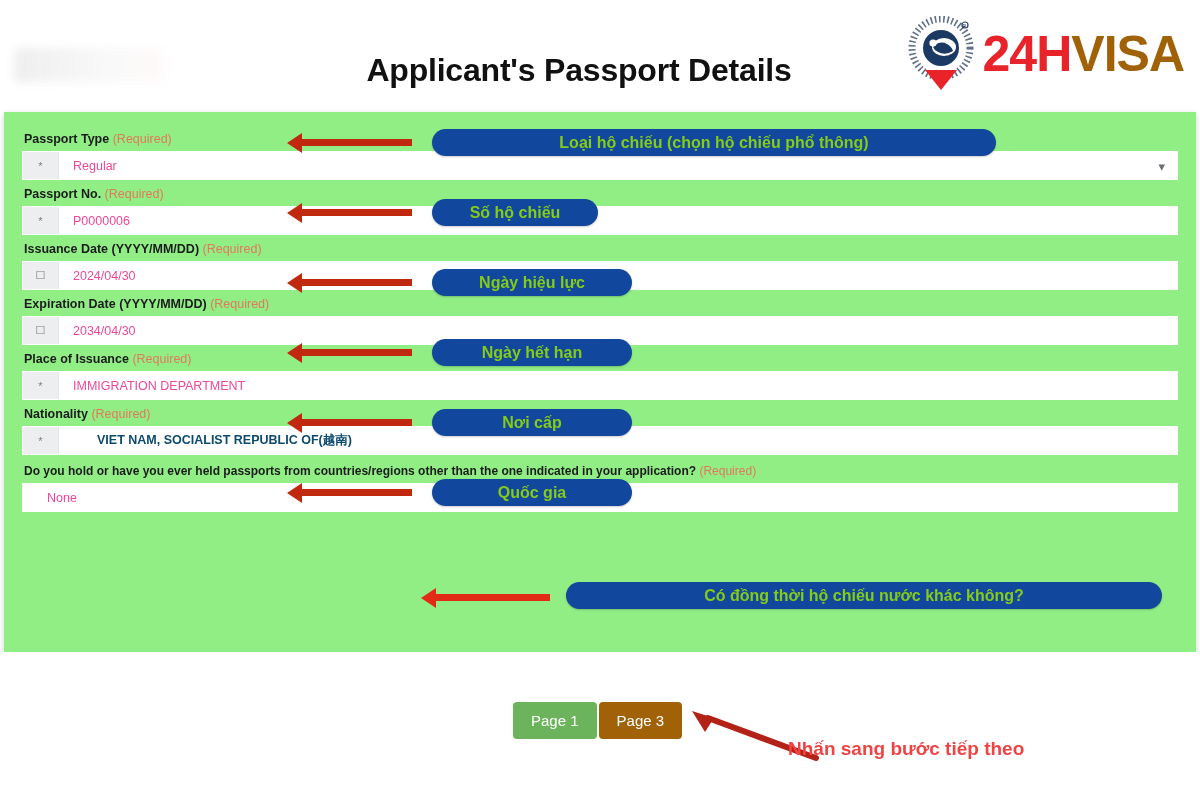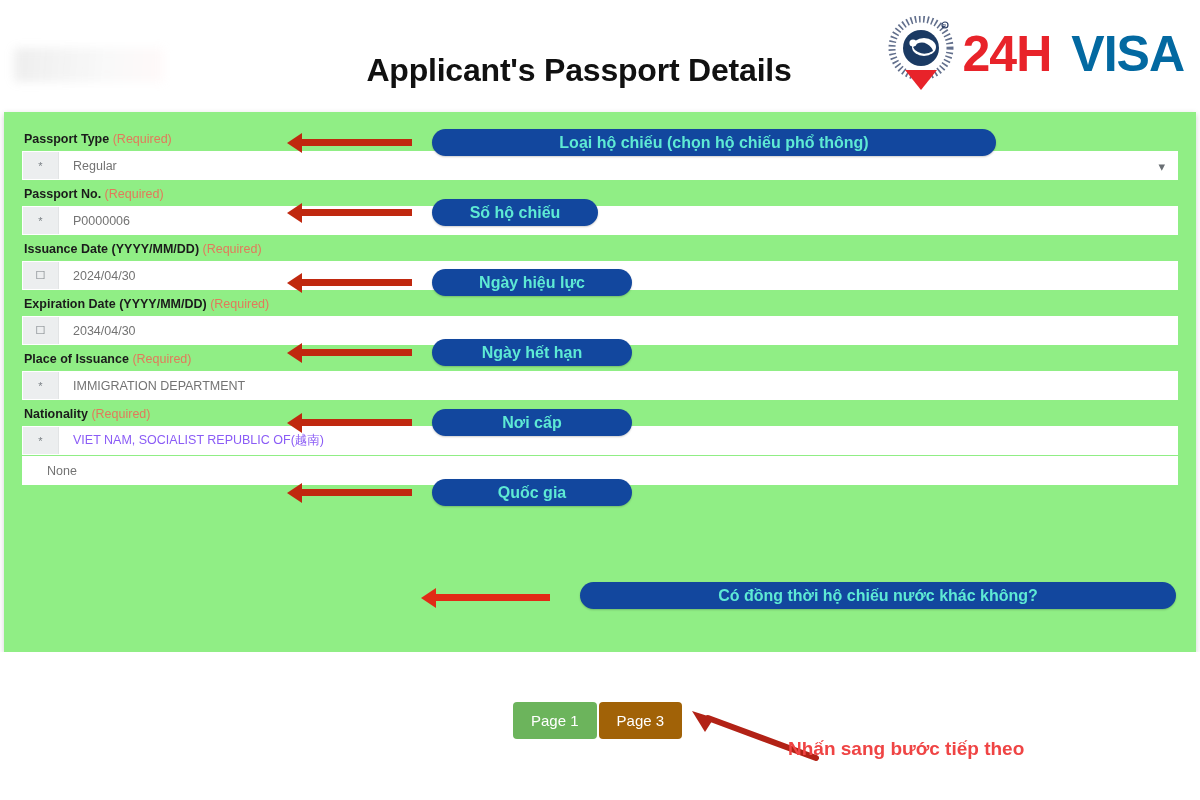--- a/index.html
+++ b/index.html
@@ -62,24 +62,23 @@
     height: 76px;
     flex: none;
   }
   .brand-text {
     font-size: 50px;
     font-weight: bold;
     line-height: 1;
     letter-spacing: -1px;
     display: flex;
     align-items: center;
-    gap: 20px;
   }
   .brand-24h { color: #E8232A; }
-  .brand-visa { color: #0369a1; display: flex; align-items: center; }
+  .brand-visa { color: #a16207; display: flex; align-items: center; }
 
   
   .form-card {
     position: absolute;
     left: 4px;
     top: 112px;
     width: 1192px;
     height: 540px;
     background: #90EE85;
     box-shadow: 0 2px 6px rgba(0,0,0,0.18);
@@ -114,25 +113,25 @@
     display: flex;
     align-items: center;
     justify-content: center;
     font-size: 11px;
     color: #7a8085;
     flex: none;
   }
   .input-value {
     padding-left: 14px;
     font-size: 12.5px;
-    color: #737373;
+    color: #ec4899;
     white-space: nowrap;
     overflow: hidden;
   }
-  .input-value.strong { font-weight: normal; color: #8b5cf6; }
+  .input-value.strong { font-weight: bold; color: #0c4a6e; margin-left: 24px; }
   .chevron {
     position: absolute;
     right: 12px;
     top: 50%;
     transform: translateY(-50%);
     color: #6a6f74;
     font-size: 13px;
     line-height: 1;
   }
 
@@ -146,21 +145,21 @@
     padding: 8px 0 5px 2px;
     white-space: nowrap;
   }
 
   
   .pill {
     position: absolute;
     height: 27px;
     background: #12479E;
     border-radius: 16px;
-    color: #5eead4;
+    color: #84cc16;
     font-size: 16px;
     font-weight: bold;
     display: flex;
     align-items: center;
     justify-content: center;
     white-space: nowrap;
     padding: 0 18px;
     box-shadow: 0 1px 2px rgba(0,0,0,.2);
   }
 
@@ -318,40 +317,44 @@
       <span>Nationality</span>
       <span class="req">(Required)</span>
     </div>
     <div class="field-input">
       <span class="input-prefix">*</span>
       <span class="input-value strong">VIET NAM, SOCIALIST REPUBLIC OF(越南)</span>
     </div>
   </div>
 
   <div class="field-block">
+    <div class="question-label">
+      <span>Do you hold or have you ever held passports from countries/regions other than the one indicated in your application?</span>
+      <span class="req">(Required)</span>
+    </div>
     <div class="field-input plain">
       <span class="input-value">None</span>
     </div>
   </div>
 
   <div class="arrow-h" style="left:296px; top:27px;  width:112px;"></div>
   <div class="arrow-h" style="left:296px; top:97px;  width:112px;"></div>
   <div class="arrow-h" style="left:296px; top:167px; width:112px;"></div>
   <div class="arrow-h" style="left:296px; top:237px; width:112px;"></div>
   <div class="arrow-h" style="left:296px; top:307px; width:112px;"></div>
   <div class="arrow-h" style="left:296px; top:377px; width:112px;"></div>
   <div class="arrow-h bright" style="left:430px; top:482px; width:116px;"></div>
 
   <div class="pill" style="left:428px; top:17px;  width:564px;">Loại hộ chiếu (chọn hộ chiếu phổ thông)</div>
   <div class="pill" style="left:428px; top:157px; width:200px;">Ngày hiệu lực</div>
   <div class="pill" style="left:428px; top:87px;  width:166px;">Số hộ chiếu</div>
   <div class="pill" style="left:428px; top:297px; width:200px;">Nơi cấp</div>
   <div class="pill" style="left:428px; top:227px; width:200px;">Ngày hết hạn</div>
   <div class="pill" style="left:428px; top:367px; width:200px;">Quốc gia</div>
-  <div class="pill" style="left:576px; top:470px; width:596px;">Có đồng thời hộ chiếu nước khác không?</div>
+  <div class="pill" style="left:562px; top:470px; width:596px;">Có đồng thời hộ chiếu nước khác không?</div>
 </div>
 
 <div class="footer">
   <div class="pager">
     <button class="page-btn green">Page 1</button>
     <button class="page-btn blue">Page 3</button>
   </div>
 </div>
 
 <svg class="diag-arrow" width="140" height="60">

